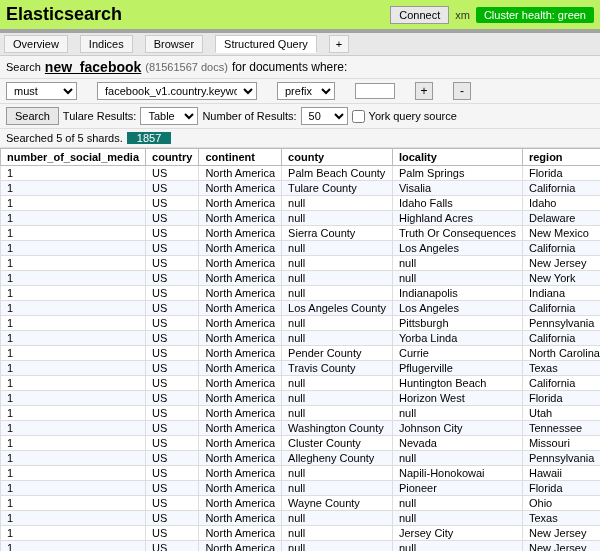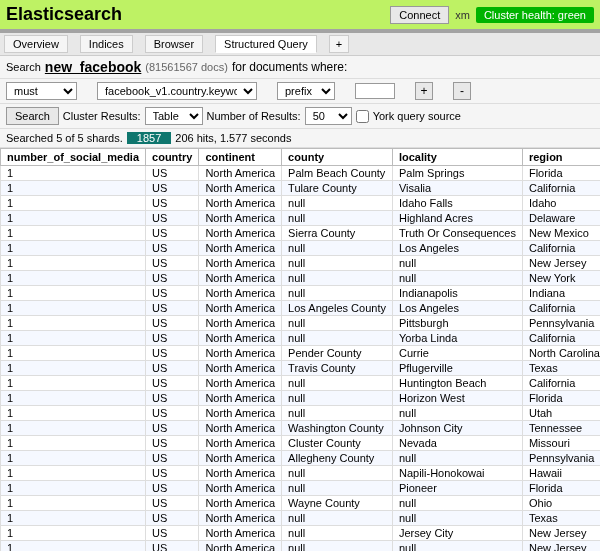--- a/index.html
+++ b/index.html
@@ -83,39 +83,38 @@
     <option>term</option>
     <option>match</option>
   </select>
   <input type="text" style="width: 40px;">
   <button class="plus-btn">+</button>
   <button class="minus-btn">-</button>
 </div>
 
 <div class="output-row">
   <button class="search-btn">Search</button>
-  <span>Cluster Results:</span>
+  <span>Tulare Results:</span>
   <select>
     <option>Table</option>
     <option>JSON</option>
   </select>
   <span>Number of Results:</span>
   <select>
     <option>50</option>
     <option>100</option>
     <option>200</option>
   </select>
   <input type="checkbox" style="">
   <span>York query source</span>
 </div>
 
 <div class="output-row">
   <span>Searched 5 of 5 shards.</span>
   <span class="hit-count">1857</span>
-  <span>206 hits, 1.577 seconds</span>
 </div>
 
 <div class="table-container">
   <table>
     <thead>
       <tr>
         <th>number_of_social_media</th>
         <th>country</th>
         <th>continent</th>
         <th>county</th>

